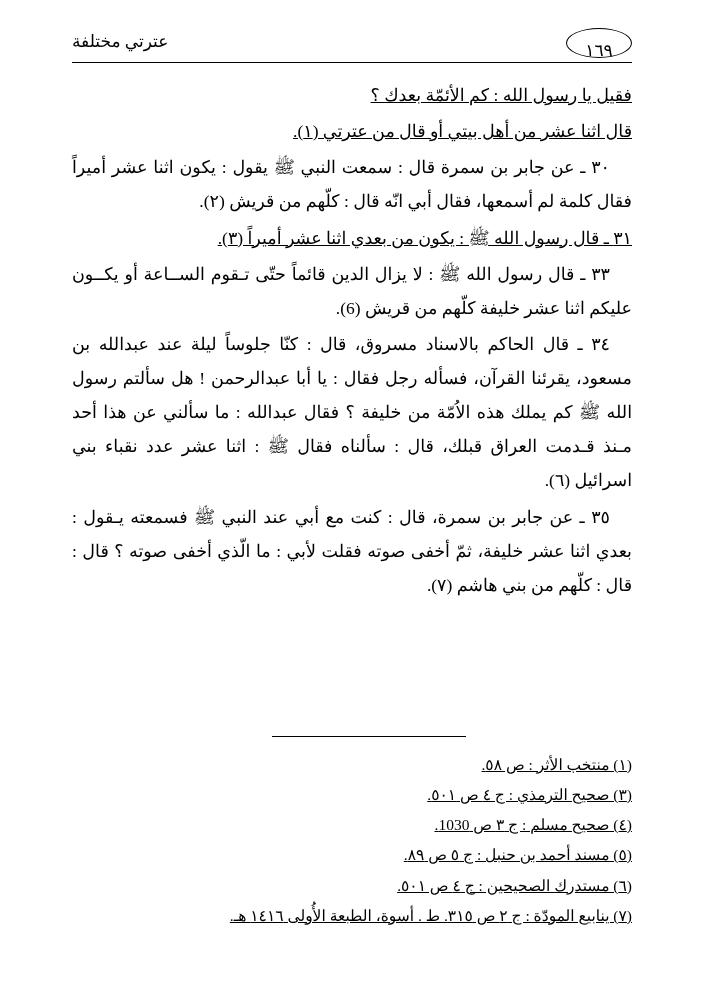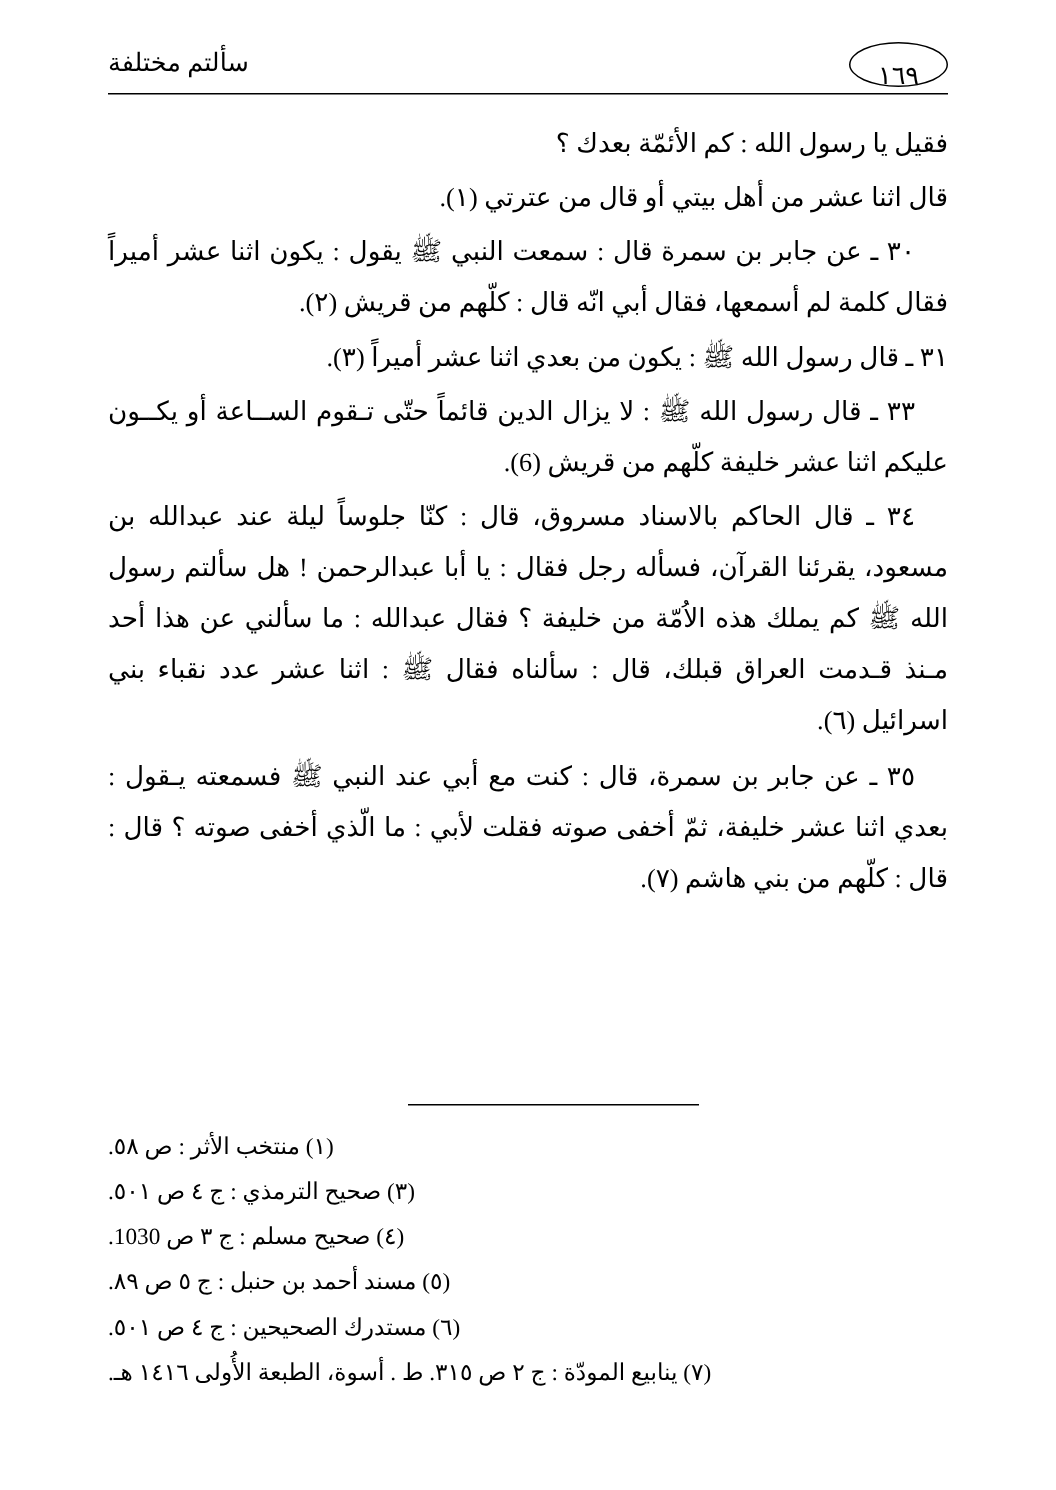--- a/index.html
+++ b/index.html
@@ -86,20 +86,21 @@
   .para {
     margin: 0 0 2px 0;
     text-align: justify;
     text-align-last: right;
   }
   .para.indent {
     text-indent: 22px;
   }
   .para.center-ish {
     text-indent: 0;
+    text-decoration: underline;
   }
   .footnotes {
     position: absolute;
     bottom: 62px;
     right: 72px;
     left: 72px;
     direction: rtl;
     font-size: 15.5px;
     line-height: 1.95;
   }
@@ -108,38 +109,39 @@
     height: 14px;
   }
   .footnotes-rule {
     position: absolute;
     top: 0;
     right: 166px;
     width: 194px;
     border-top: 1.4px solid #000;
   }
   .fn-item {
-    text-align: left;
+    text-align: right;
     white-space: nowrap;
+    text-decoration: underline;
   }
   .fn-list {
     display: block;
   }
 </style>
 </head>
 <body>
 
 <div class="page">
 
   <div class="header">
     <div class="page-number-badge">
       <span class="oval"></span>
       <span class="num">١٦٩</span>
     </div>
-    <div class="header-title">سألتم مختلفة</div>
+    <div class="header-title">عترتي مختلفة</div>
   </div>
   <div class="header-rule"></div>
 
   <div class="content">
     <p class="para center-ish">فقيل يا رسول الله : كم الأئمّة بعدك ؟</p>
     <p class="para center-ish">قال اثنا عشر من أهل بيتي أو قال من عترتي (١).</p>
     <p class="para indent">٣٠ ـ عن جابر بن سمرة قال : سمعت النبي ﷺ يقول : يكون اثنا عشر أميراً فقال كلمة لم أسمعها، فقال أبي انّه قال : كلّهم من قريش (٢).</p>
     <p class="para center-ish">٣١ ـ قال رسول الله ﷺ : يكون من بعدي اثنا عشر أميراً (٣).</p>
     <p class="para indent">٣٣ ـ قال رسول الله ﷺ : لا يزال الدين قائماً حتّى تـقوم الســاعة أو يكــون عليكم اثنا عشر خليفة كلّهم من قريش (6).</p>
     <p class="para indent">٣٤ ـ قال الحاكم بالاسناد مسروق، قال : كنّا جلوساً ليلة عند عبدالله بن مسعود، يقرئنا القرآن، فسأله رجل فقال : يا أبا عبدالرحمن ! هل سألتم رسول الله ﷺ كم يملك هذه الاُمّة من خليفة ؟ فقال عبدالله : ما سألني عن هذا أحد مـنذ قـدمت العراق قبلك، قال : سألناه فقال ﷺ : اثنا عشر عدد نقباء بني اسرائيل (٦).</p>

